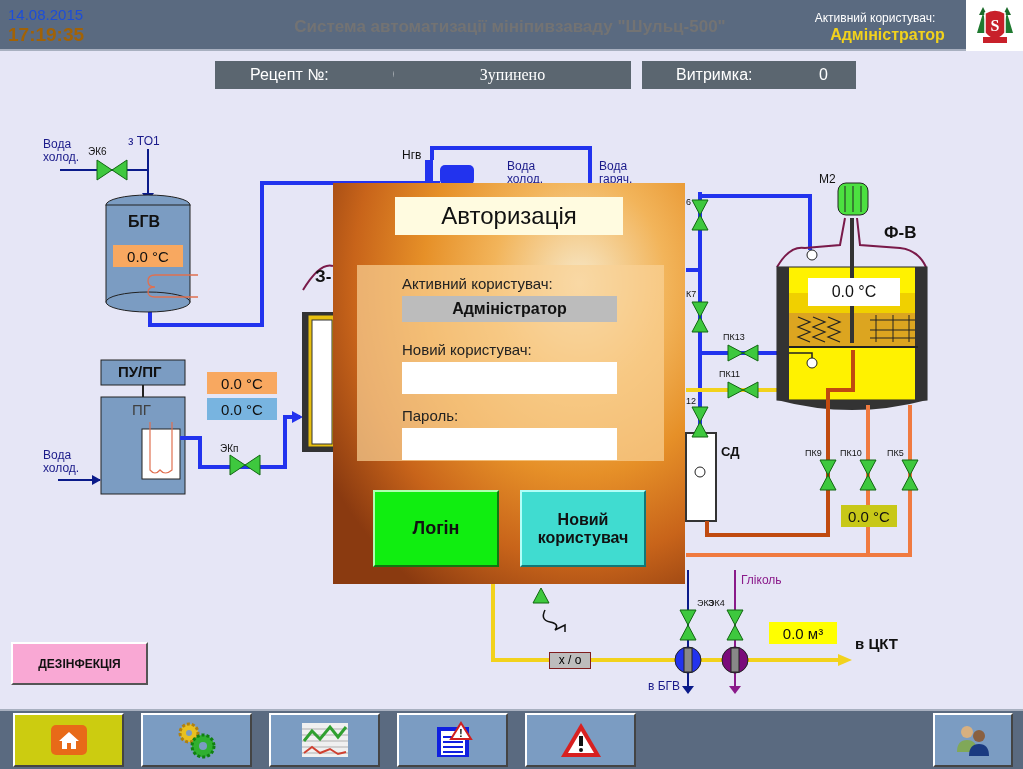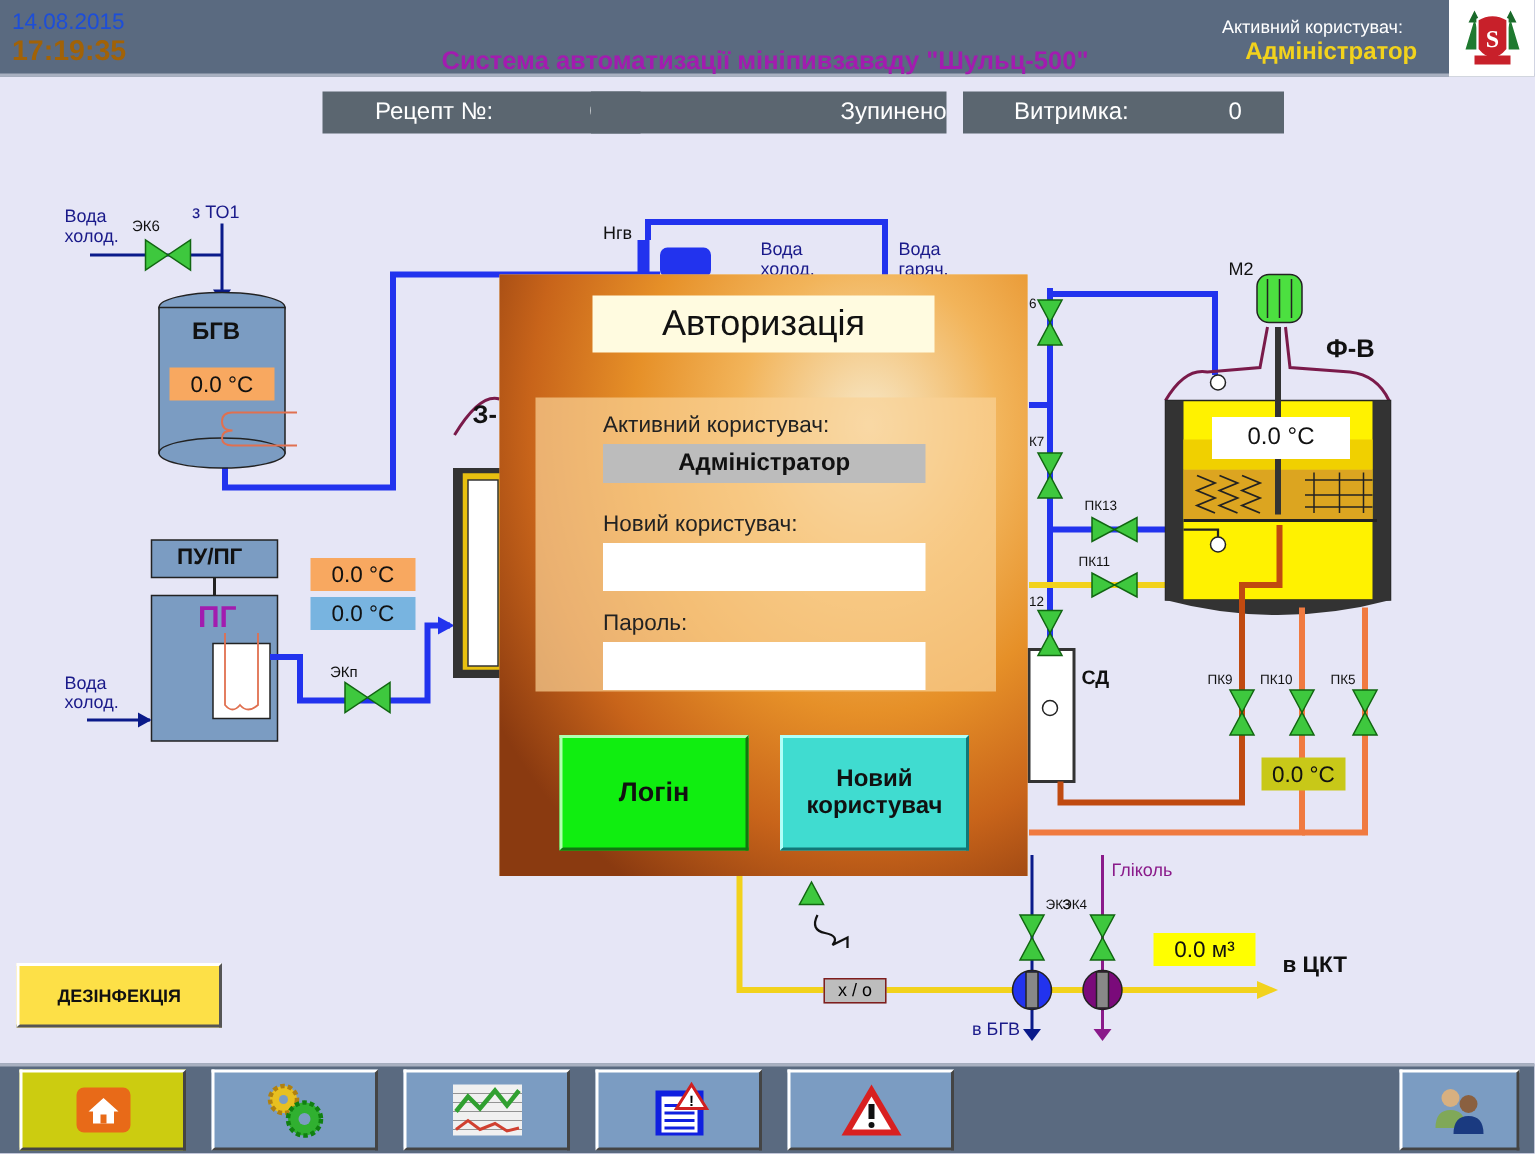--- a/index.html
+++ b/index.html
@@ -1,21 +1,21 @@
 <!DOCTYPE html>
 <html><head>
 <meta charset="utf-8">
 <style>
   * { box-sizing: border-box; margin: 0; padding: 0; }
   body { width: 1023px; height: 769px; overflow: hidden; background: #e6e6f6; font-family: "Liberation Sans", sans-serif; position: relative; }
   .abs { position: absolute; }
   #header { left:0; top:0; width:1023px; height:51px; background:#5a6a80; border-bottom:2px solid #a8b0c0; }
   #date { left:8px; top:6px; color:#1d4ed8; font-size:15px; }
   #time { left:8px; top:24px; color:#a16207; font-size:19px; font-weight:bold; }
-  #title { left:200px; width:620px; top:31px; text-align:center; color:#a21caf; font-size:17px; font-weight:bold; }
+  #title { left:200px; width:620px; top:17px; text-align:center; color:#737373; font-size:17px; font-weight:bold; }
   #user-lbl { left:800px; width:150px; top:11px; text-align:center; color:#fff; font-size:12px; }
   #user-name { left:800px; width:175px; top:26px; text-align:center; color:#f2d21c; font-size:16px; font-weight:bold; }
   #logo { left:966px; top:0; width:57px; height:51px; background:#fff; display:flex; align-items:center; justify-content:center; }
   .status-box { top:61px; height:28px; background:#5b6670; color:#fff; font-size:16px; display:flex; align-items:center; }
   .status-box span { position:absolute; }
   #footer { left:0; top:709px; width:1023px; height:60px; background:#5a6a80; border-top:2px solid #a8b0c0; }
   .fbtn { top:713px; height:54px; width:111px; background:#7b9cc2; border:2px solid; border-color:#fff #444 #444 #fff; display:flex; align-items:center; justify-content:center; cursor:pointer; }
   .tempbox { height:22px; font-size:15px; display:flex; align-items:center; justify-content:center; color:#111; }
   .lbl { font-size:11px; color:#111; }
   .lbl-b { font-size:12px; color:#1a1a8a; }
@@ -46,21 +46,21 @@
     <path d="M10 10 Q20 4 30 10 L30 30 Q20 42 10 30 Z" fill="#c8202a" stroke="#fff" stroke-width="1.5"></path>
     <text x="20" y="28" font-size="16" text-anchor="middle" fill="#fff" font-family="Liberation Serif, serif" font-weight="bold">S</text>
     <rect x="8" y="34" width="24" height="6" fill="#c8202a"></rect>
   </svg>
 </div>
 
 <div class="abs status-box" style="left:167px;width:212px;margin-left:48px;">
   <span style="left:35px">Рецепт №:</span>
   <span style="left:178px">0</span>
 </div>
-<div class="abs status-box" style="left:394px;width:237px;justify-content:flex-end;">
+<div class="abs status-box" style="left:394px;width:237px;justify-content:center;font-family:Liberation Serif, serif;">
   <span style="position:static">Зупинено</span>
 </div>
 <div class="abs status-box" style="left:642px;width:214px;">
   <span style="left:34px">Витримка:</span>
   <span style="left:177px">0</span>
 </div>
 
 <svg class="abs" style="left:0;top:0" width="1023" height="709">
 
   <line x1="60" y1="170" x2="148" y2="170" stroke="#0a1a8a" stroke-width="2"></line>
@@ -173,21 +173,21 @@
   <rect x="440" y="165" width="34" height="20" rx="5" fill="#2233ee"></rect>
 </svg>
 
 <div class="abs lbl-b" style="left:43px;top:138px;line-height:13px;width:40px">Вода холод.</div>
 <div class="abs lbl" style="left:88px;top:146px;font-size:10px">ЭК6</div>
 <div class="abs lbl-b" style="left:128px;top:134px">з ТО1</div>
 <div class="abs" style="left:128px;top:213px;font-size:16px;font-weight:bold;color:#111">БГВ</div>
 <div class="abs tempbox" style="left:113px;top:245px;width:70px;background:#f8a860">0.0 °C</div>
 
 <div class="abs" style="left:118px;top:363px;font-size:15px;font-weight:bold;color:#111">ПУ/ПГ</div>
-<div class="abs" style="left:132px;top:401px;font-size:20px;font-weight:bold;color:#a21caf">ПГ</div>
+<div class="abs" style="left:132px;top:401px;font-size:15px;font-weight:normal;color:#404040">ПГ</div>
 <div class="abs tempbox" style="left:207px;top:372px;width:70px;background:#f8a860">0.0 °C</div>
 <div class="abs tempbox" style="left:207px;top:398px;width:70px;background:#78b4e0">0.0 °C</div>
 <div class="abs lbl" style="left:220px;top:443px;font-size:10px">ЭКп</div>
 <div class="abs lbl-b" style="left:43px;top:449px;line-height:13px;width:40px">Вода холод.</div>
 
 <div class="abs" style="left:315px;top:267px;font-size:17px;font-weight:bold;color:#111">З-</div>
 <div class="abs lbl" style="left:402px;top:148px;font-size:12px">Нгв</div>
 <div class="abs lbl-b" style="left:507px;top:160px;width:40px;line-height:13px">Вода холод.</div>
 <div class="abs lbl-b" style="left:599px;top:160px;width:40px;line-height:13px">Вода гаряч.</div>
 
@@ -207,21 +207,21 @@
 <div class="abs tempbox" style="left:841px;top:505px;width:56px;background:#c8c818">0.0 °C</div>
 
 <div class="abs lbl" style="left:697px;top:598px;font-size:9px">ЭК3</div>
 <div class="abs lbl" style="left:708px;top:598px;font-size:9px">ЭК4</div>
 <div class="abs" style="left:741px;top:573px;font-size:12px;color:#8a1a8a">Гліколь</div>
 <div class="abs tempbox" style="left:769px;top:622px;width:68px;background:#ffff00">0.0 м³</div>
 <div class="abs" style="left:855px;top:635px;font-size:15px;font-weight:bold;color:#111">в ЦКТ</div>
 <div class="abs lbl-b" style="left:648px;top:679px">в БГВ</div>
 <div class="abs" style="left:549px;top:652px;width:42px;height:17px;background:#bdbdbd;border:1px solid #7f1d1d;font-size:12px;text-align:center;line-height:15px">х / о</div>
 
-<div class="abs" style="left:11px;top:642px;width:137px;height:43px;background:#fde047;border:2px solid;border-color:#fff #555 #555 #fff;display:flex;align-items:center;justify-content:center;font-size:12px;font-weight:bold;color:#111;cursor:pointer">ДЕЗІНФЕКЦІЯ</div>
+<div class="abs" style="left:11px;top:642px;width:137px;height:43px;background:#f9a8d4;border:2px solid;border-color:#fff #555 #555 #fff;display:flex;align-items:center;justify-content:center;font-size:12px;font-weight:bold;color:#111;cursor:pointer">ДЕЗІНФЕКЦІЯ</div>
 
 <div id="dialog" class="abs">
   <div id="dlg-title-box" class="abs">Авторизація</div>
   <div id="dlg-panel" class="abs"></div>
   <div class="abs dlg-lbl" style="top:92px">Активний користувач:</div>
   <div id="active-val" class="abs">Адміністратор</div>
   <div class="abs dlg-lbl" style="top:158px">Новий користувач:</div>
   <input class="abs dlg-input" style="top: 179px;" type="text" value="">
   <div class="abs dlg-lbl" style="top:224px">Пароль:</div>
   <input class="abs dlg-input" style="top: 245px;" type="password" value="">

